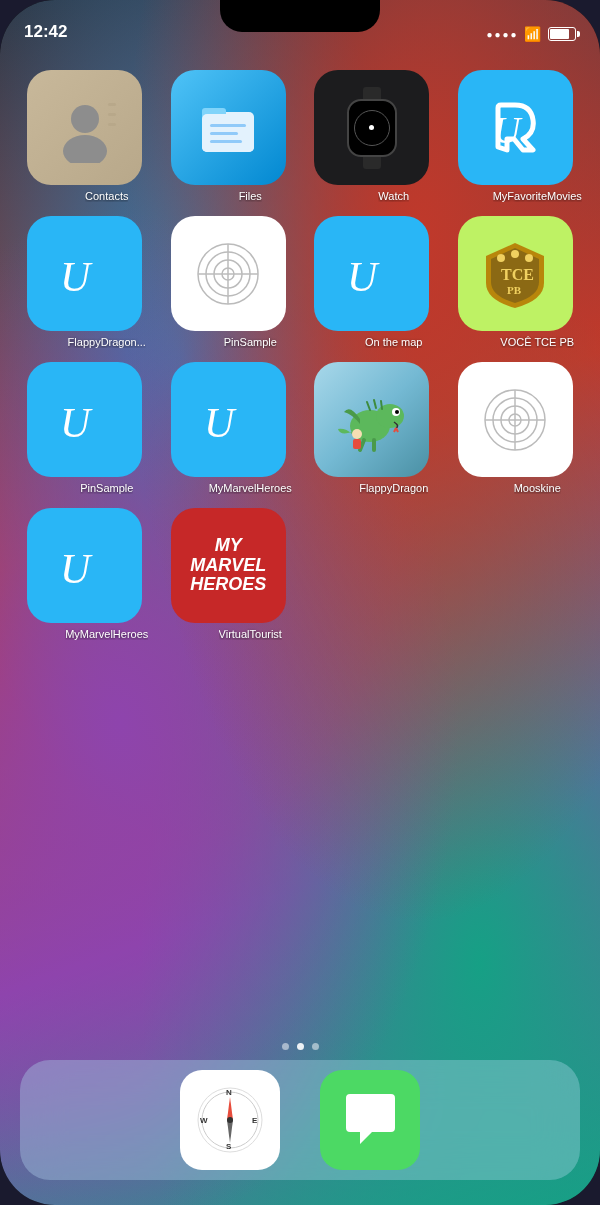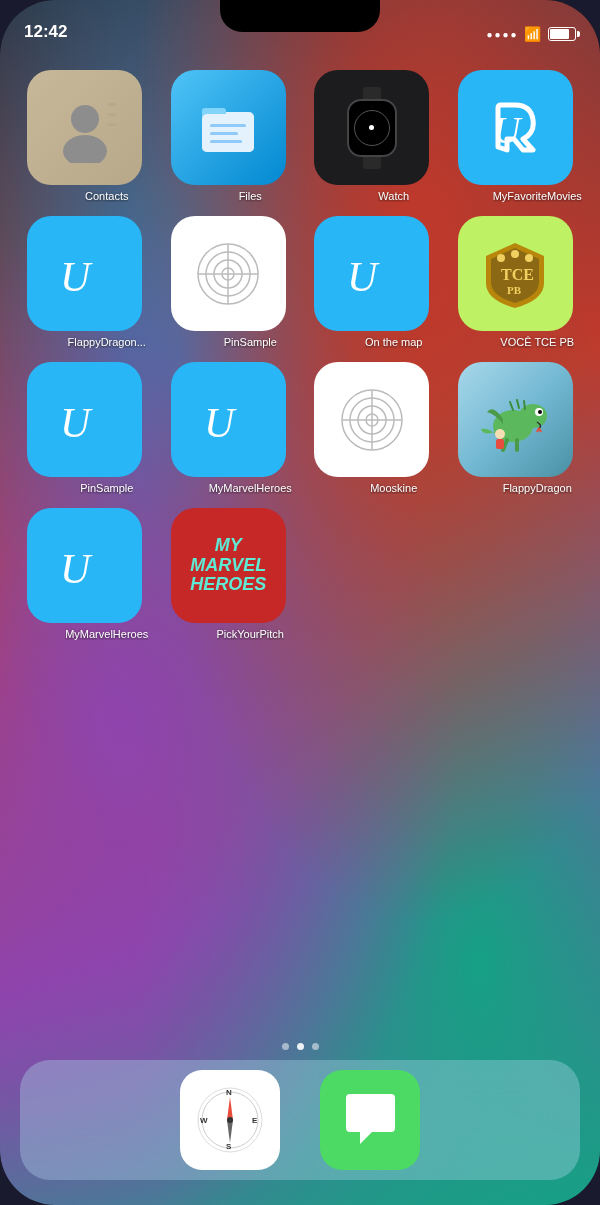--- a/index.html
+++ b/index.html
@@ -204,21 +204,21 @@
     
     .contacts-inner {
       display: flex;
       flex-direction: column;
       align-items: center;
       justify-content: center;
     }
 
     
     .marvel-text {
-      color: #5eead4;
+      color: #ffffff;
       font-size: 18px;
       font-weight: 900;
       text-align: center;
       line-height: 1.1;
       font-style: italic;
     }
 
     
     .page-dots {
       position: absolute;
@@ -427,79 +427,79 @@
     <div class="app-item">
       <div class="app-icon icon-pickyourpitch">
         <svg class="udacity-svg" viewBox="0 0 65 65">
           <text x="8" y="50" fill="white" font-size="42" font-weight="100" font-style="italic" font-family="Georgia,serif">U</text>
         </svg>
       </div>
       <span class="app-label">MyMarvelHeroes</span>
     </div>
 
     <div class="app-item">
+      <div class="app-icon icon-flappydragon" style="background: linear-gradient(135deg, #a8d8ea 0%, #74b9d3 50%, #4a90a4 100%);">
+        <svg width="80" height="72" viewBox="0 0 80 72">
+
+          <ellipse cx="38" cy="42" rx="20" ry="16" fill="#5cb85c"></ellipse>
+
+          <ellipse cx="58" cy="32" rx="14" ry="12" fill="#5cb85c"></ellipse>
+
+          <circle cx="64" cy="28" r="4" fill="white"></circle>
+          <circle cx="65" cy="28" r="2" fill="black"></circle>
+
+          <path d="M62 38 Q68 42 64 44" fill="none" stroke="#333" stroke-width="1.5"></path>
+
+          <path d="M64 44 L62 48 M64 44 L66 48" fill="none" stroke="#e74c3c" stroke-width="2"></path>
+
+          <path d="M28 35 Q18 20 12 28 Q20 30 28 40 Z" fill="#4a9a4a"></path>
+
+          <path d="M20 48 Q8 52 6 45 Q14 44 20 50" fill="#5cb85c"></path>
+
+          <path d="M32 56 L28 66 M42 56 L42 66" stroke="#4a9a4a" stroke-width="4" stroke-linecap="round"></path>
+
+          <path d="M38 26 L35 18 M44 24 L42 16 M50 25 L49 17" stroke="#3d8b3d" stroke-width="2" stroke-linecap="round"></path>
+
+          <circle cx="25" cy="50" r="5" fill="#f5deb3"></circle>
+          <rect x="21" y="55" width="8" height="10" rx="2" fill="#e74c3c"></rect>
+        </svg>
+      </div>
+      <span class="app-label">FlappyDragon</span>
+    </div>
+
+    <div class="app-item">
       <div class="app-icon icon-mooskine">
         <svg width="72" height="72" viewBox="0 0 72 72">
 
           <circle cx="36" cy="36" r="30" fill="none" stroke="#bbb" stroke-width="1.5"></circle>
           <circle cx="36" cy="36" r="22" fill="none" stroke="#bbb" stroke-width="1.5"></circle>
           <circle cx="36" cy="36" r="14" fill="none" stroke="#bbb" stroke-width="1.5"></circle>
           <circle cx="36" cy="36" r="6" fill="none" stroke="#bbb" stroke-width="1.5"></circle>
 
           <line x1="6" y1="36" x2="66" y2="36" stroke="#bbb" stroke-width="1.5"></line>
           <line x1="36" y1="6" x2="36" y2="66" stroke="#bbb" stroke-width="1.5"></line>
         </svg>
       </div>
       <span class="app-label">Mooskine</span>
     </div>
 
     <div class="app-item">
-      <div class="app-icon icon-flappydragon" style="background: linear-gradient(135deg, #a8d8ea 0%, #74b9d3 50%, #4a90a4 100%);">
-        <svg width="80" height="72" viewBox="0 0 80 72">
-
-          <ellipse cx="38" cy="42" rx="20" ry="16" fill="#5cb85c"></ellipse>
-
-          <ellipse cx="58" cy="32" rx="14" ry="12" fill="#5cb85c"></ellipse>
-
-          <circle cx="64" cy="28" r="4" fill="white"></circle>
-          <circle cx="65" cy="28" r="2" fill="black"></circle>
-
-          <path d="M62 38 Q68 42 64 44" fill="none" stroke="#333" stroke-width="1.5"></path>
-
-          <path d="M64 44 L62 48 M64 44 L66 48" fill="none" stroke="#e74c3c" stroke-width="2"></path>
-
-          <path d="M28 35 Q18 20 12 28 Q20 30 28 40 Z" fill="#4a9a4a"></path>
-
-          <path d="M20 48 Q8 52 6 45 Q14 44 20 50" fill="#5cb85c"></path>
-
-          <path d="M32 56 L28 66 M42 56 L42 66" stroke="#4a9a4a" stroke-width="4" stroke-linecap="round"></path>
-
-          <path d="M38 26 L35 18 M44 24 L42 16 M50 25 L49 17" stroke="#3d8b3d" stroke-width="2" stroke-linecap="round"></path>
-
-          <circle cx="25" cy="50" r="5" fill="#f5deb3"></circle>
-          <rect x="21" y="55" width="8" height="10" rx="2" fill="#e74c3c"></rect>
-        </svg>
-      </div>
-      <span class="app-label">FlappyDragon</span>
-    </div>
-
-    <div class="app-item">
       <div class="app-icon icon-virtualtourist">
         <svg class="udacity-svg" viewBox="0 0 65 65">
           <text x="8" y="50" fill="white" font-size="42" font-weight="100" font-style="italic" font-family="Georgia,serif">U</text>
         </svg>
       </div>
       <span class="app-label">MyMarvelHeroes</span>
     </div>
 
     <div class="app-item">
       <div class="app-icon icon-mymarvelheroes">
         <div class="marvel-text">MY<br>MARVEL<br>HEROES</div>
       </div>
-      <span class="app-label">PickYourPitch</span>
+      <span class="app-label">VirtualTourist</span>
     </div>
 
   </div>
 
   <div class="page-dots">
     <div class="dot"></div>
     <div class="dot active"></div>
     <div class="dot"></div>
   </div>
 

